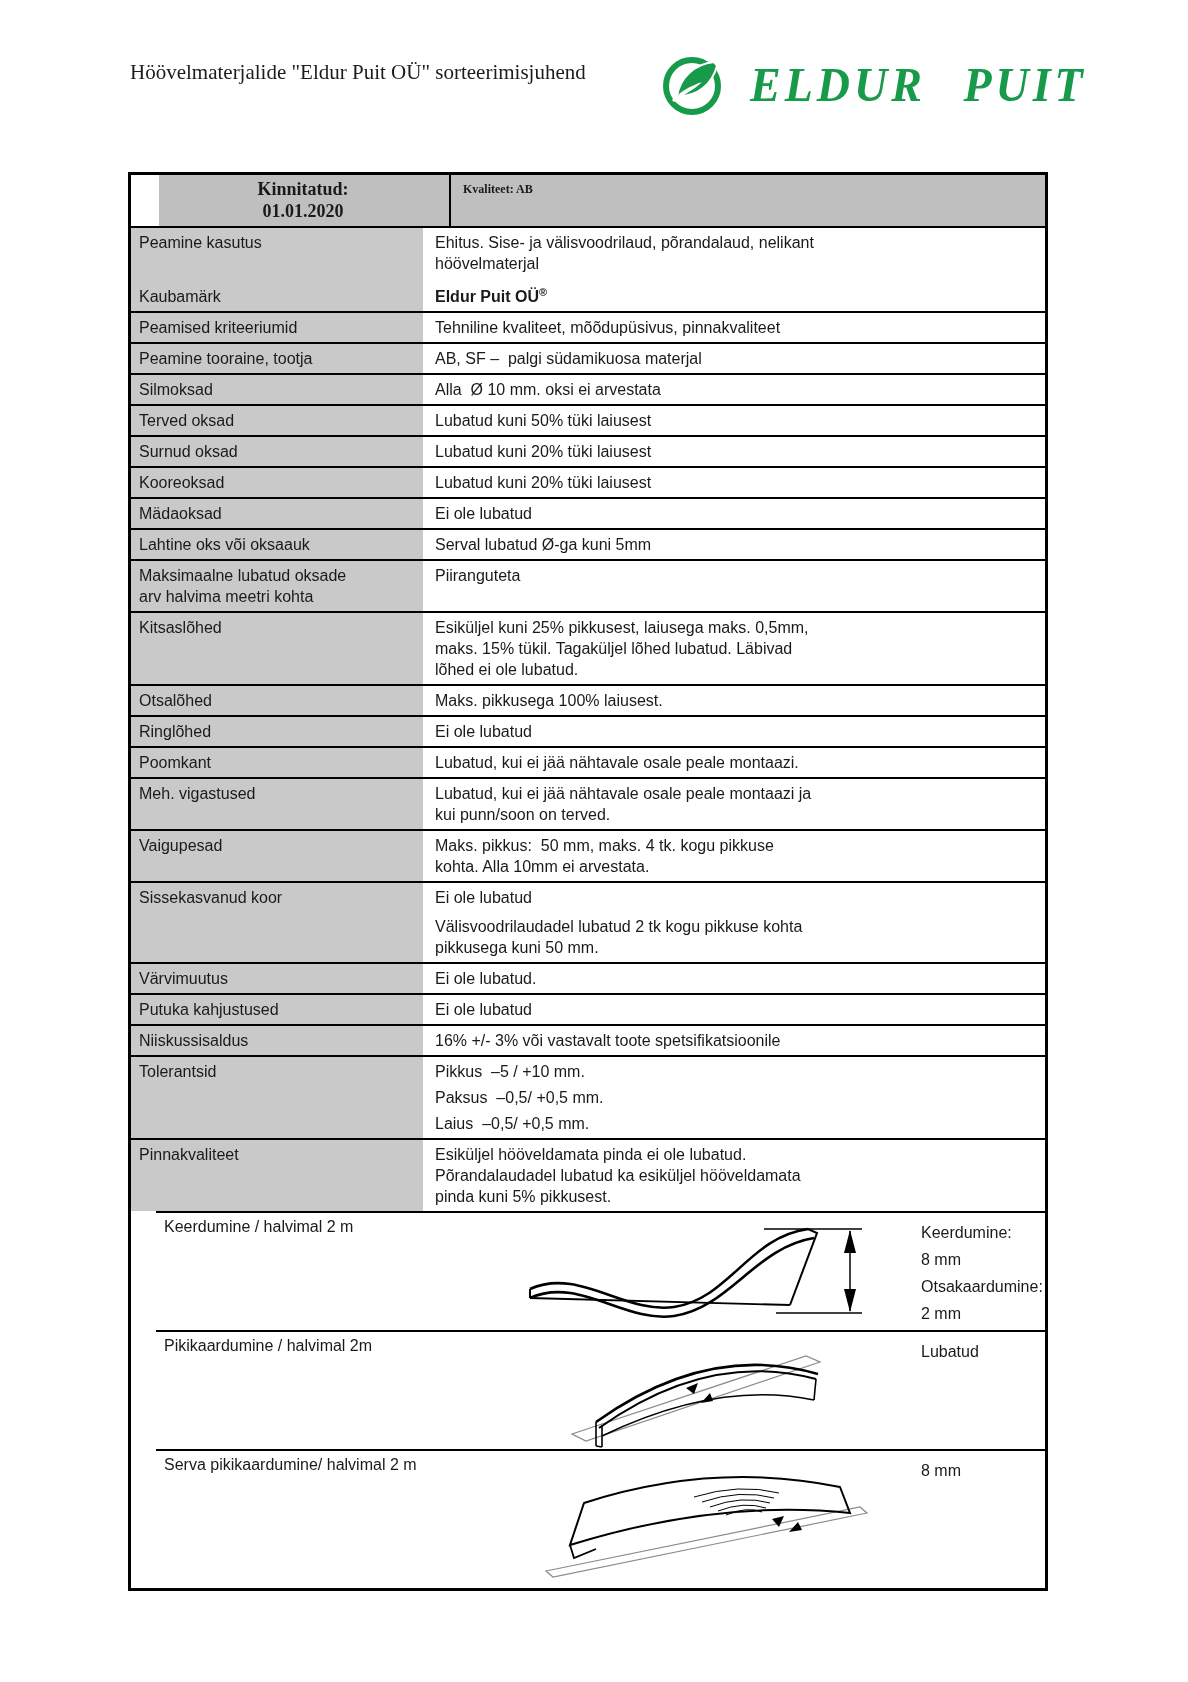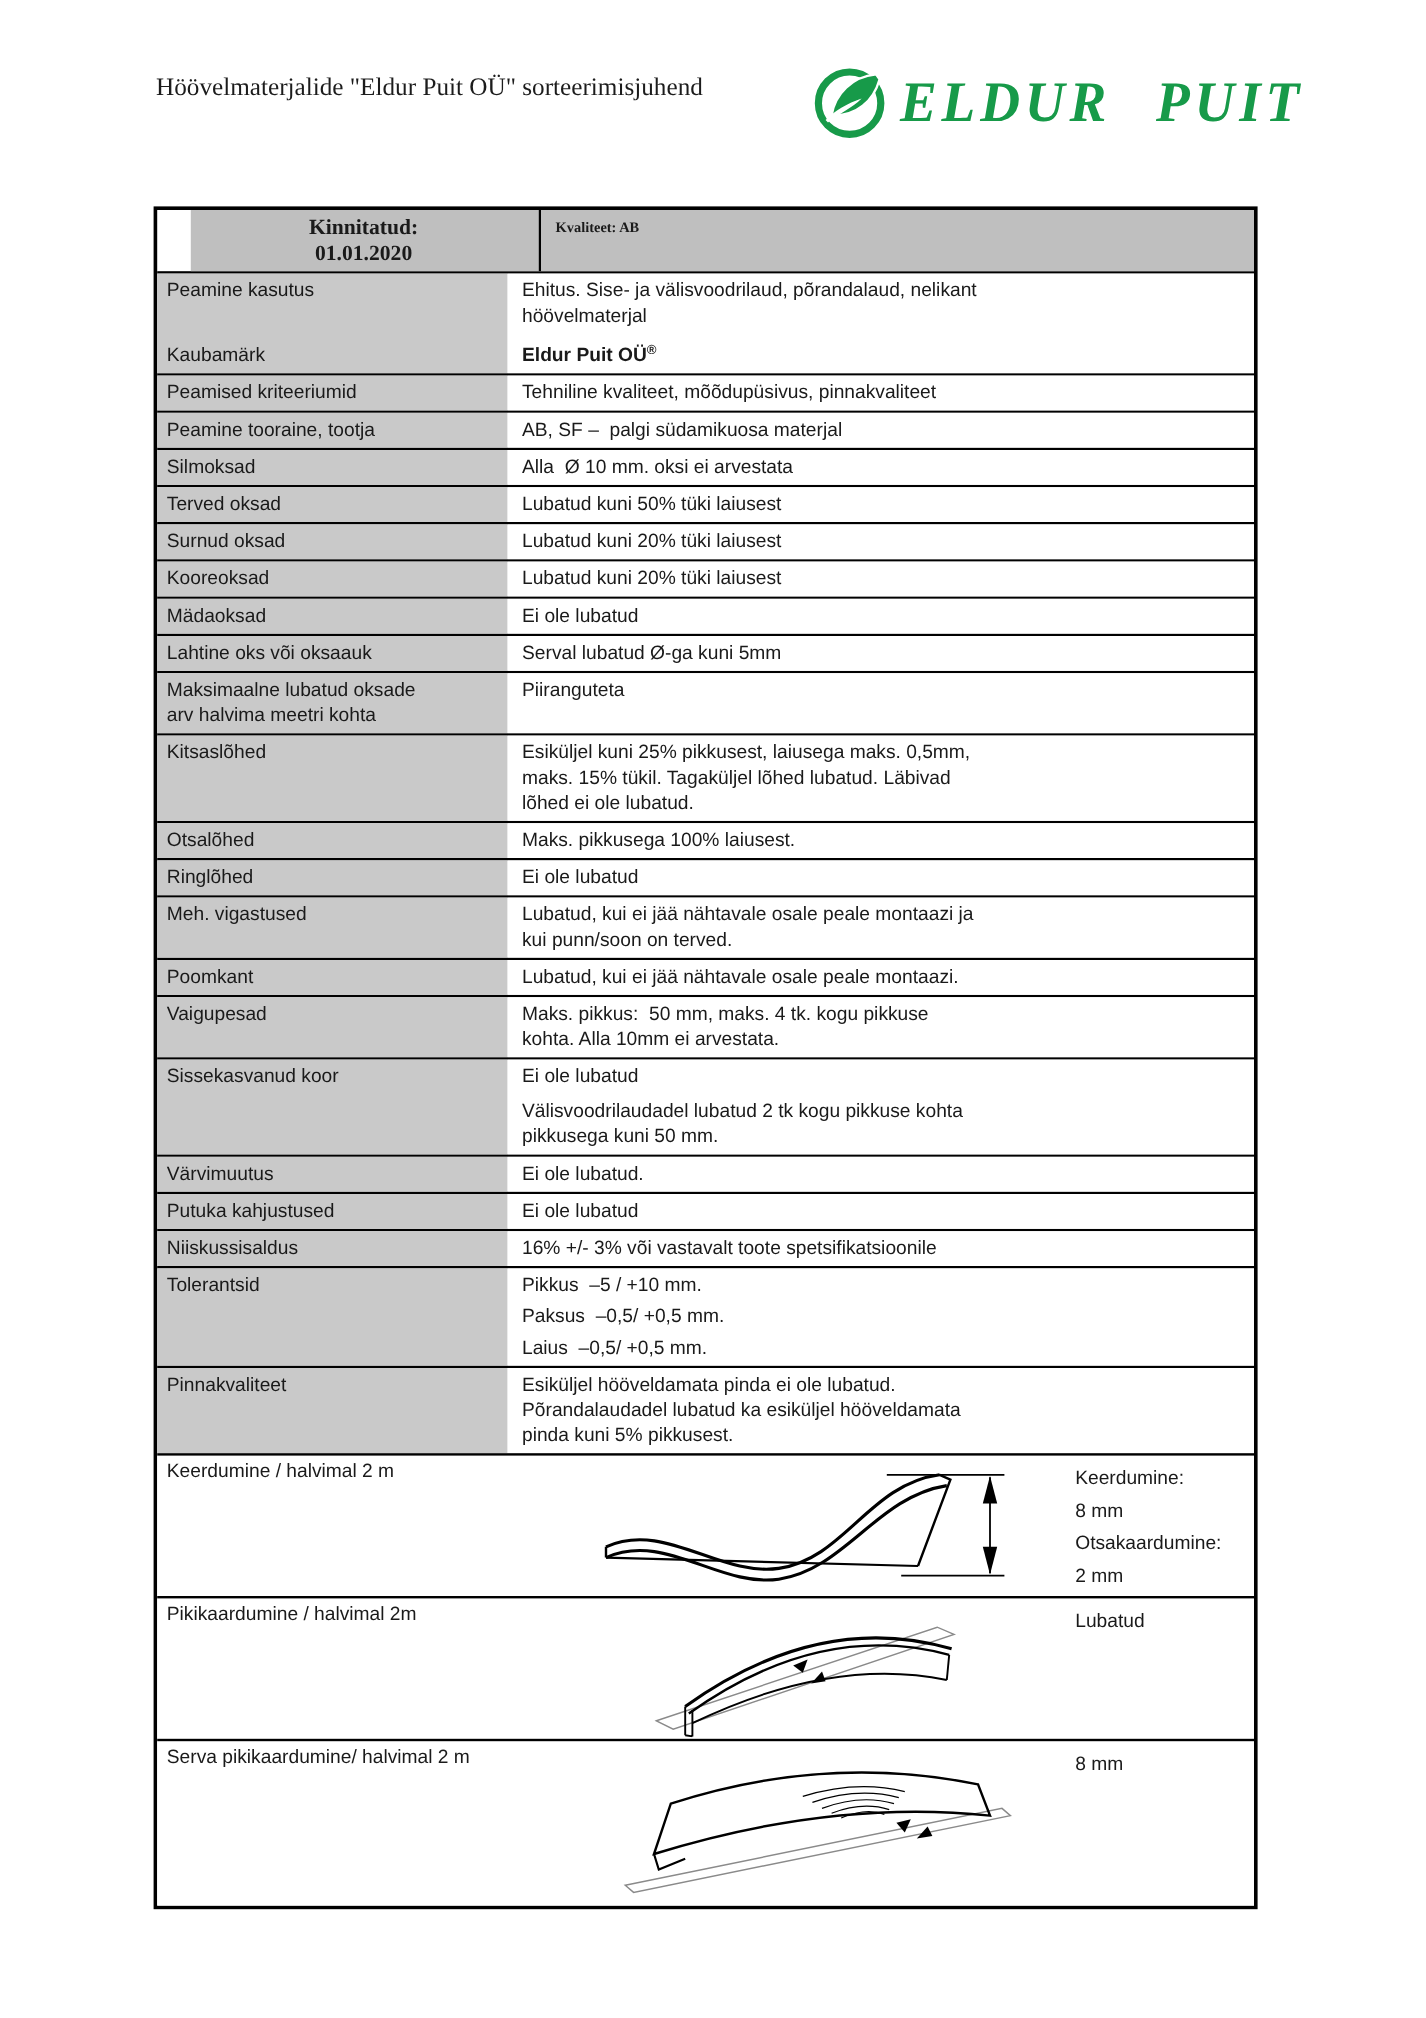--- a/index.html
+++ b/index.html
@@ -5,21 +5,21 @@
   html,body{margin:0;padding:0;}
   body{
     width:1188px;height:1682px;position:relative;background:#ffffff;
     font-family:"Liberation Sans",sans-serif;color:#1a1a1a;overflow:hidden;
   }
   .doc-title{
     position:absolute;left:130px;top:60px;
     font-family:"Liberation Serif",serif;font-size:21px;color:#1c1c1c;
   }
   .logo{
-    position:absolute;left:676px;top:50px;display:flex;align-items:center;gap:8px;
+    position:absolute;left:660px;top:50px;display:flex;align-items:center;gap:24px;
     color:var(--logo-color,#179a49);
   }
   .logo-text{
     font-family:"Liberation Serif",serif;font-weight:bold;font-style:italic;
     font-size:46px;letter-spacing:4px;word-spacing:22px;transform:scaleY(1.04);
     white-space:nowrap;
   }
   .spec-table{
     position:absolute;left:128px;top:172px;width:920px;
     border:3px solid #000;box-sizing:border-box;background:#fff;
@@ -44,21 +44,21 @@
     background:#bfbfbf;font-family:"Liberation Serif",serif;font-weight:bold;
     font-size:12px;
   }
   .usage .tl,.usage .tr{
     display:flex;flex-direction:column;justify-content:space-between;min-height:83px;
   }
   .brand{font-weight:bold;}
   .sup{font-size:11px;vertical-align:super;line-height:0;}
   .gap8{margin-top:8px;}
   .gap5{margin-top:5px;}
-  .drow{position:relative;border-top:2px solid #000;background:#fff;}
+  .drow{position:relative;border-top:2px solid #000;background:#fff;margin-left:25px;}
   .diag-label{position:absolute;left:8px;top:5px;font-size:16px;}
   .diag-value{
     position:absolute;left:765px;top:6px;font-size:16px;line-height:27px;
     white-space:pre-line;
   }
   svg.diag{position:absolute;}
 </style>
 </head>
 <body>
 
@@ -140,27 +140,27 @@
   </div>
   <div class="trow">
     <div class="tl pre">Otsalõhed</div>
     <div class="tr pre">Maks. pikkusega 100% laiusest.</div>
   </div>
   <div class="trow">
     <div class="tl pre">Ringlõhed</div>
     <div class="tr pre">Ei ole lubatud</div>
   </div>
   <div class="trow">
+    <div class="tl pre">Poomkant</div>
+    <div class="tr pre">Lubatud, kui ei jää nähtavale osale peale montaazi.</div>
+  </div>
+  <div class="trow">
     <div class="tl pre">Meh. vigastused</div>
     <div class="tr pre">Lubatud, kui ei jää nähtavale osale peale montaazi ja
 kui punn/soon on terved.</div>
-  </div>
-  <div class="trow">
-    <div class="tl pre">Poomkant</div>
-    <div class="tr pre">Lubatud, kui ei jää nähtavale osale peale montaazi.</div>
   </div>
   <div class="trow">
     <div class="tl pre">Vaigupesad</div>
     <div class="tr pre">Maks. pikkus: &nbsp;50 mm, maks. 4 tk. kogu pikkuse
 kohta. Alla 10mm ei arvestata.</div>
   </div>
   <div class="trow">
     <div class="tl pre">Sissekasvanud koor</div>
     <div class="tr">
       <div class="pre">Ei ole lubatud</div>

